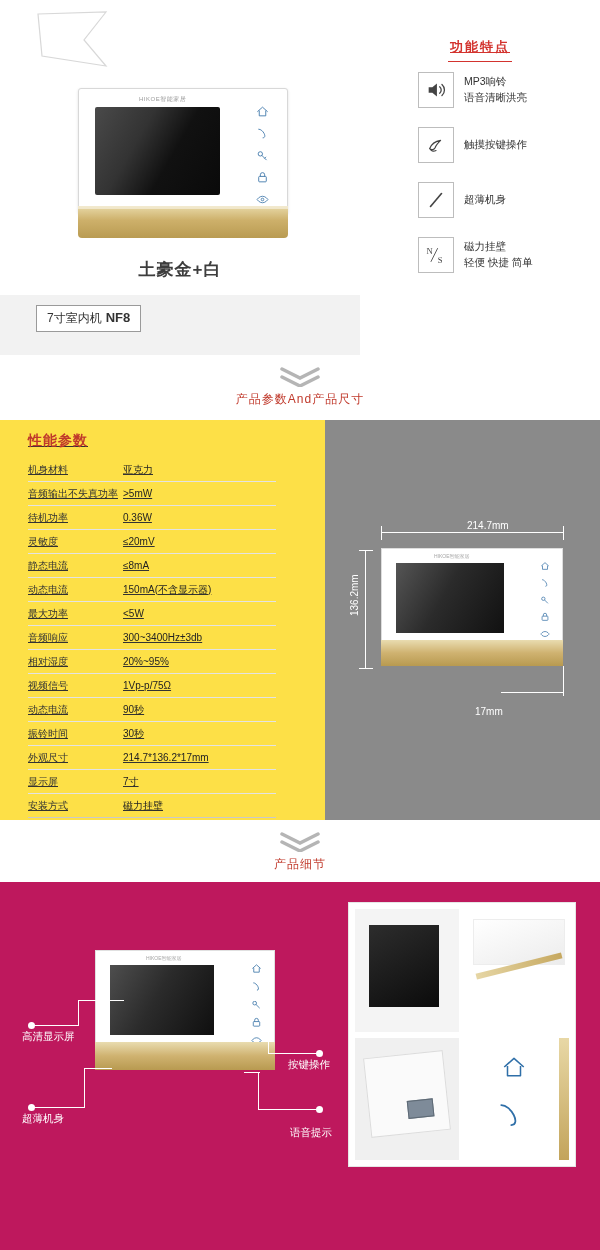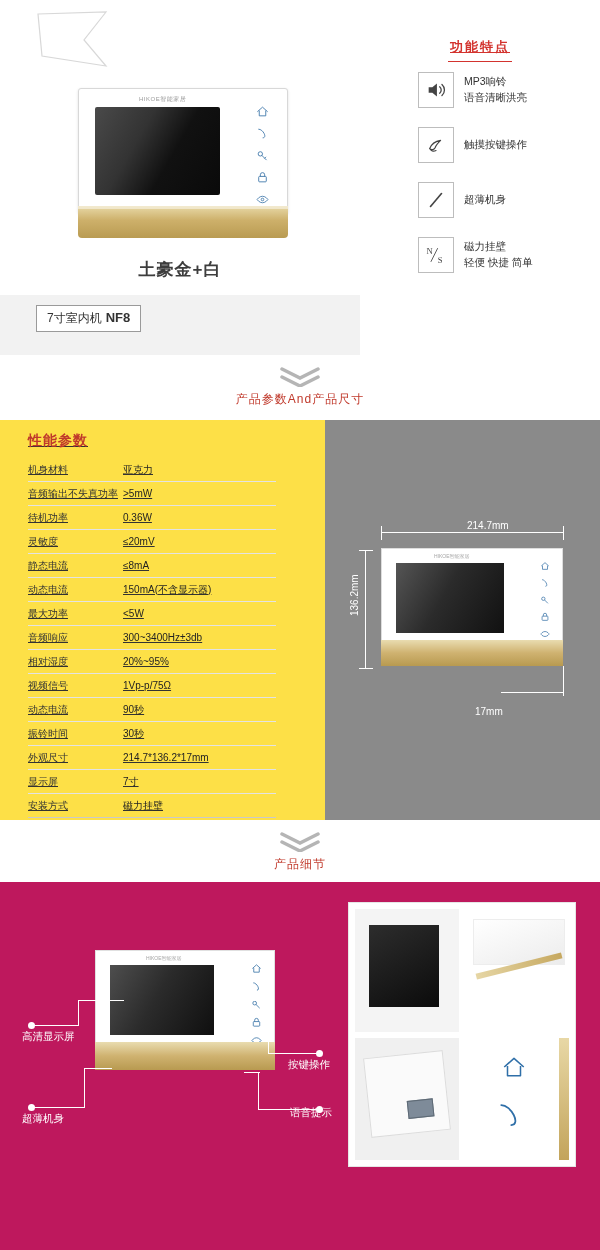--- a/index.html
+++ b/index.html
@@ -670,21 +670,21 @@
   <div class="callout-dot" style="left:316px; top:168px;"></div>
   <div class="callout-line" style="left:268px; top:171px; width:50px;"></div>
   <div class="callout-line" style="left:268px; top:118px; width:1px; height:54px;"></div>
   <div class="callout-line" style="left:252px; top:118px; width:18px;"></div>
   <div class="callout" style="left:288px; top:176px;">按键操作</div>
 
   <div class="callout-dot" style="left:316px; top:224px;"></div>
   <div class="callout-line" style="left:258px; top:227px; width:60px;"></div>
   <div class="callout-line" style="left:258px; top:190px; width:1px; height:38px;"></div>
   <div class="callout-line" style="left:244px; top:190px; width:16px;"></div>
-  <div class="callout" style="left:290px; top:224px;">语音提示</div>
+  <div class="callout" style="left:290px; top:244px;">语音提示</div>
 
   <div class="gallery">
     <div class="g-cell g1">
       <div class="black-plate"></div>
     </div>
     <div class="g-cell g2">
       <div class="white-edge"></div>
       <div class="gold-strip"></div>
     </div>
     <div class="g-cell g3">

